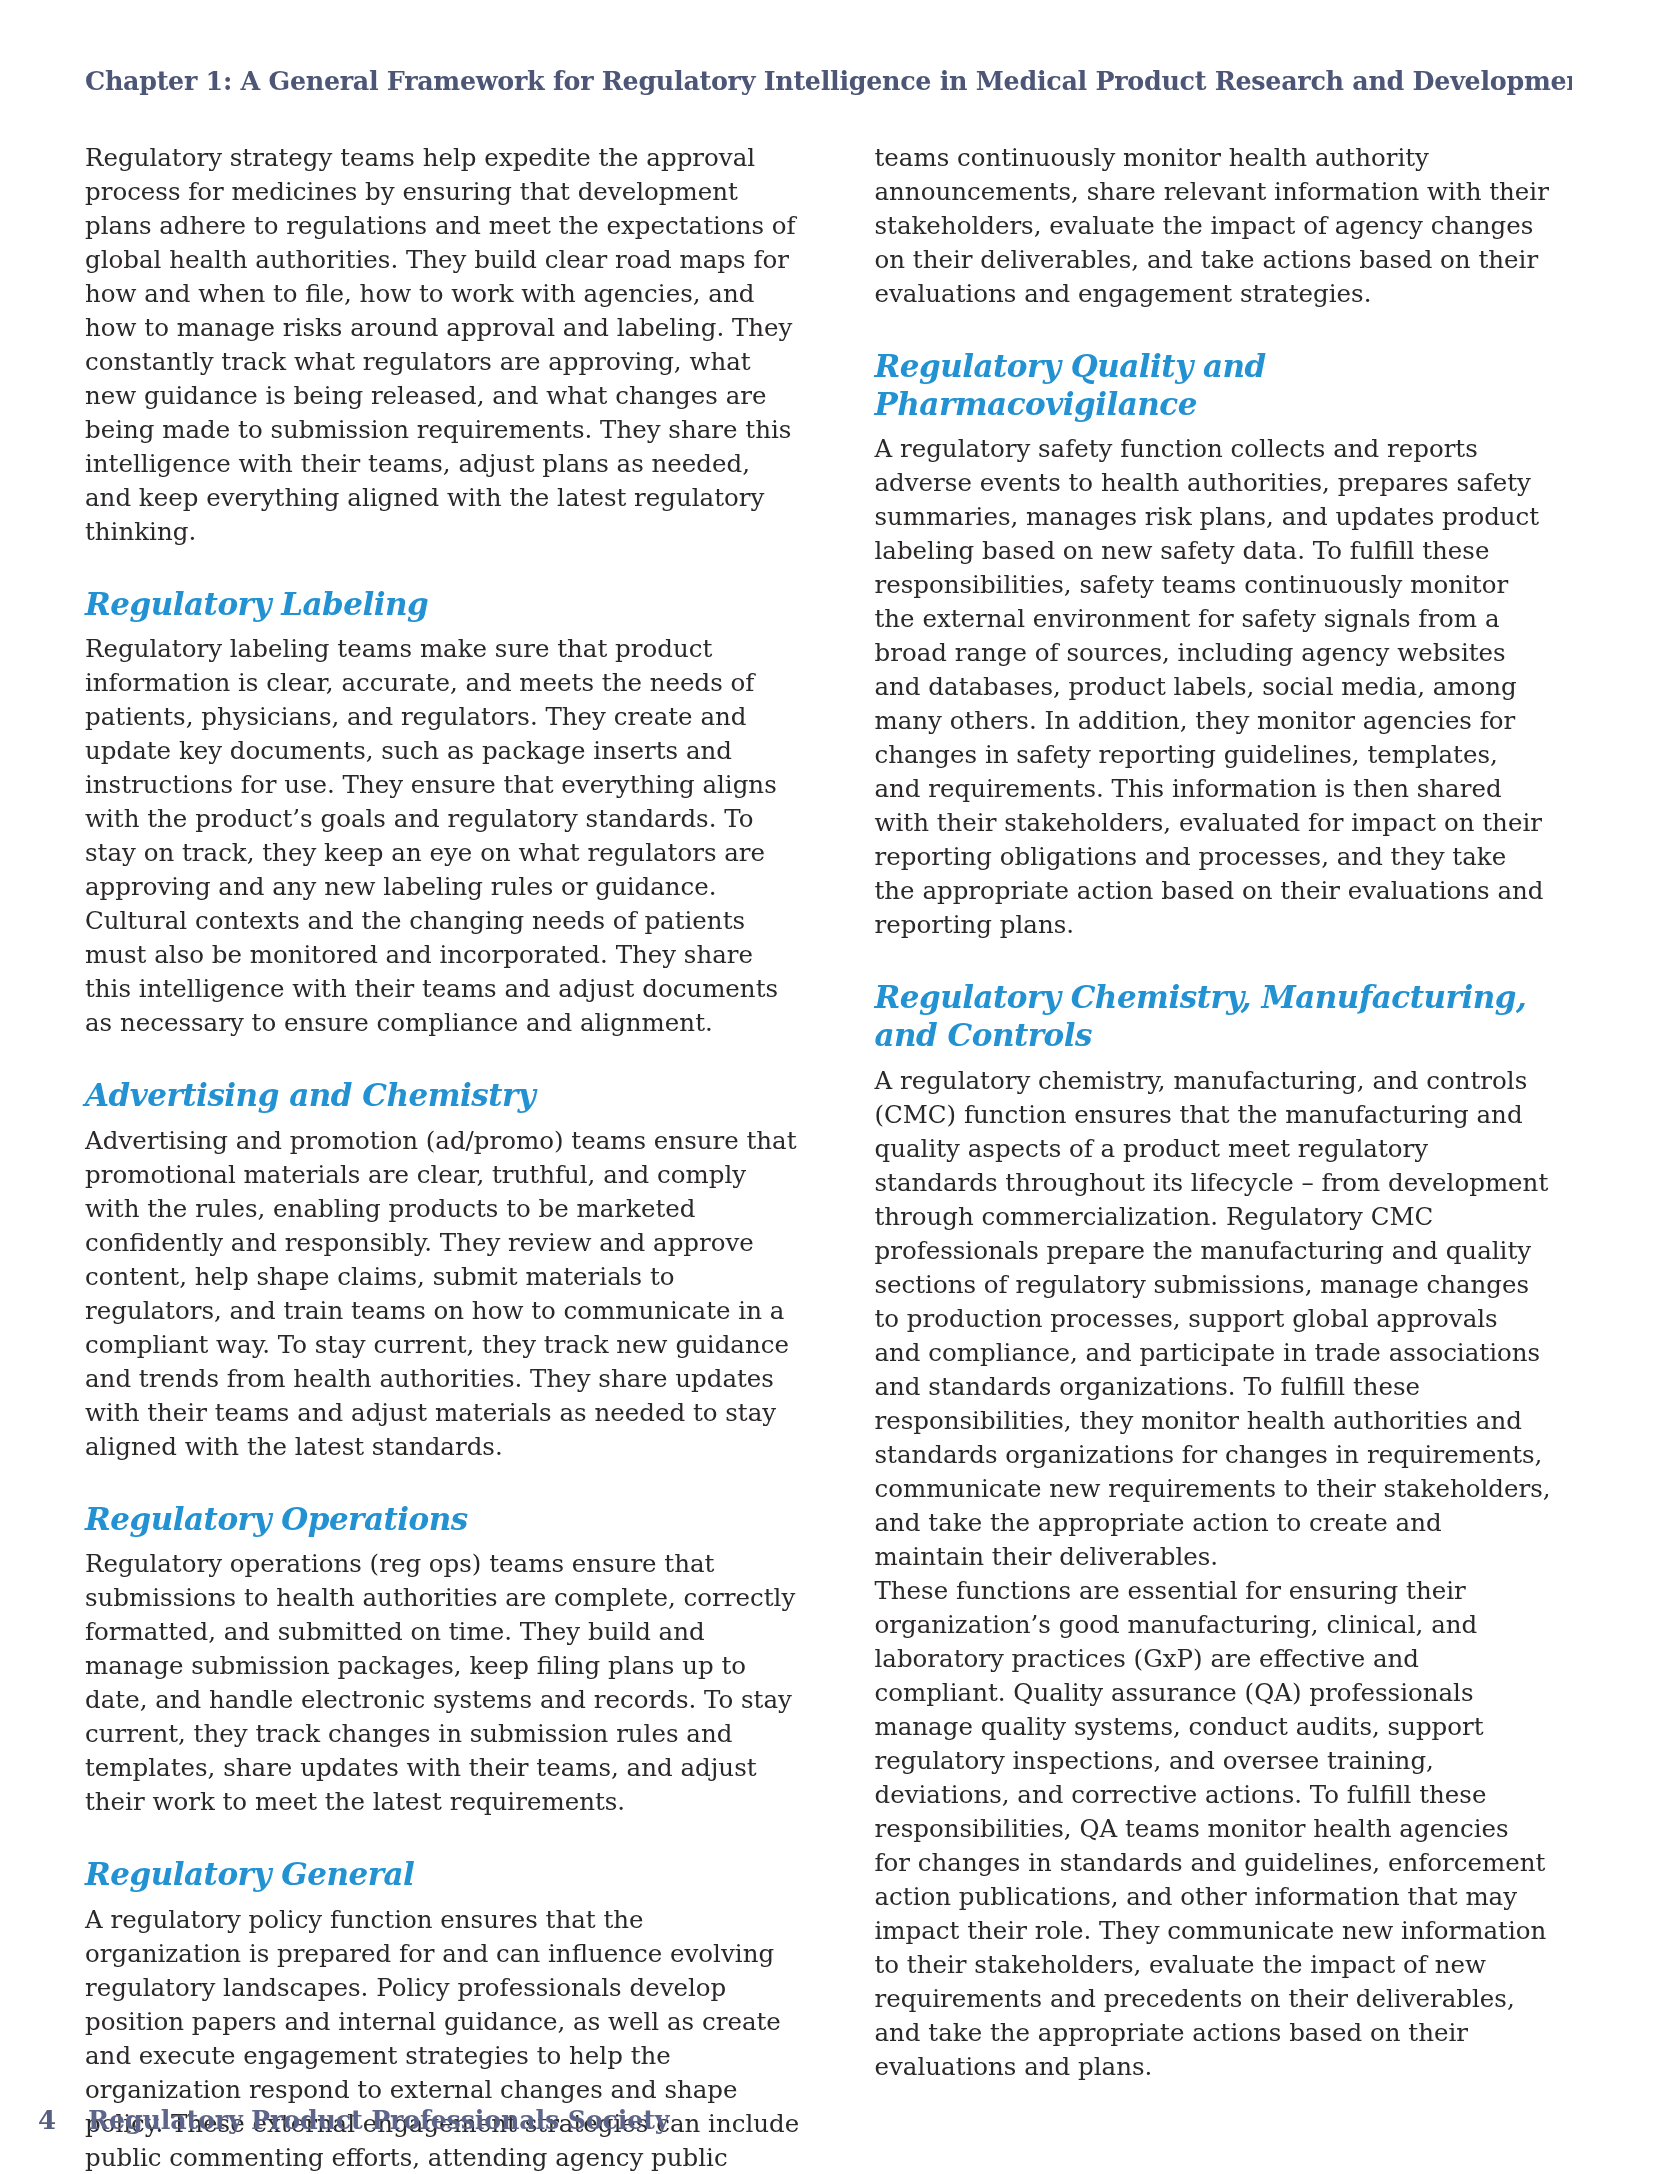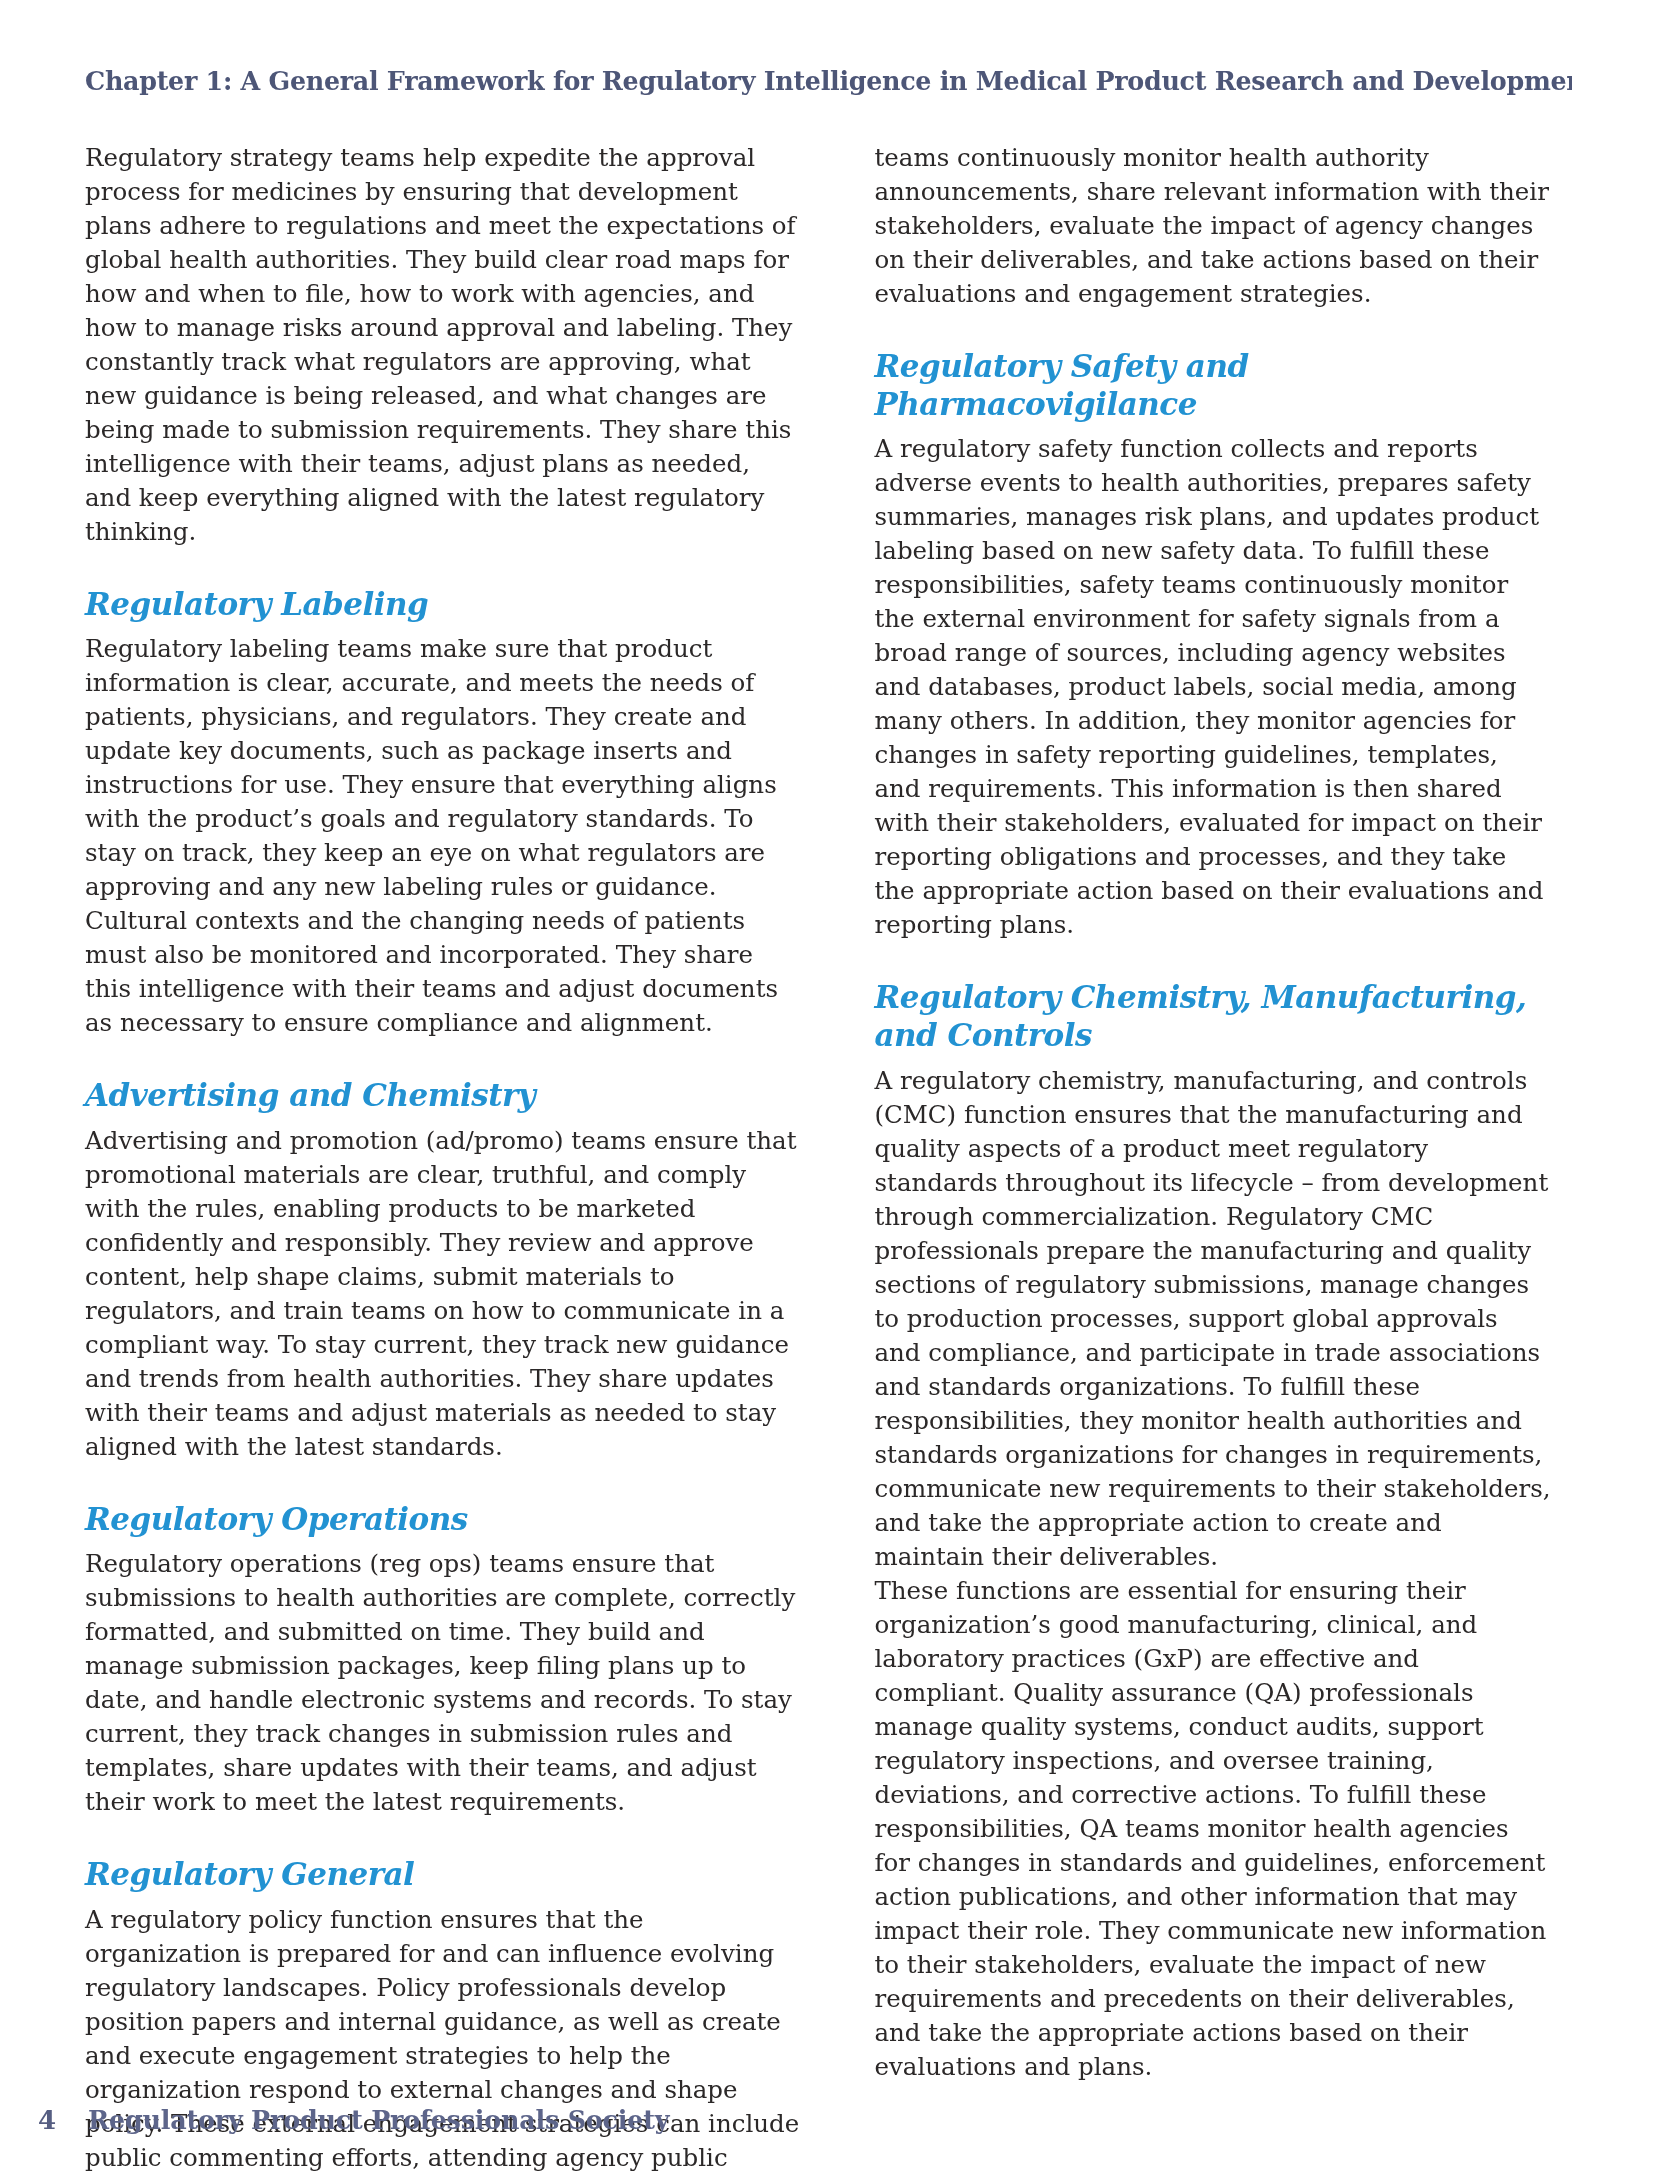--- a/index.html
+++ b/index.html
@@ -115,21 +115,21 @@
 
     </div>
 
     <div class="col col-right">
 
       <div class="doc-section">
         <p class="body-par">teams continuously monitor health authority announcements, share relevant information with their stakeholders, evaluate the impact of agency changes on their deliverables, and take actions based on their evaluations and engagement strategies.</p>
       </div>
 
       <div class="doc-section">
-        <h2 class="section-heading">Regulatory Safety and Pharmacovigilance</h2>
+        <h2 class="section-heading">Regulatory Quality and Pharmacovigilance</h2>
         <p class="body-par">A regulatory safety function collects and reports adverse events to health authorities, prepares safety summaries, manages risk plans, and updates product labeling based on new safety data. To fulfill these responsibilities, safety teams continuously monitor the external environment for safety signals from a broad range of sources, including agency websites and databases, product labels, social media, among many others. In addition, they monitor agencies for changes in safety reporting guidelines, templates, and requirements. This information is then shared with their stakeholders, evaluated for impact on their reporting obligations and processes, and they take the appropriate action based on their evaluations and reporting plans.</p>
       </div>
 
       <div class="doc-section">
         <h2 class="section-heading">Regulatory Chemistry, Manufacturing, and Controls</h2>
         <p class="body-par">A regulatory chemistry, manufacturing, and controls (CMC) function ensures that the manufacturing and quality aspects of a product meet regulatory standards throughout its lifecycle – from development through commercialization. Regulatory CMC professionals prepare the manufacturing and quality sections of regulatory submissions, manage changes to production processes, support global approvals and compliance, and participate in trade associations and standards organizations. To fulfill these responsibilities, they monitor health authorities and standards organizations for changes in requirements, communicate new requirements to their stakeholders, and take the appropriate action to create and maintain their deliverables.</p>
       </div>
 
       <div class="doc-section">
         <p class="body-par">These functions are essential for ensuring their organization’s good manufacturing, clinical, and laboratory practices (GxP) are effective and compliant. Quality assurance (QA) professionals manage quality systems, conduct audits, support regulatory inspections, and oversee training, deviations, and corrective actions. To fulfill these responsibilities, QA teams monitor health agencies for changes in standards and guidelines, enforcement action publications, and other information that may impact their role. They communicate new information to their stakeholders, evaluate the impact of new requirements and precedents on their deliverables, and take the appropriate actions based on their evaluations and plans.</p>

